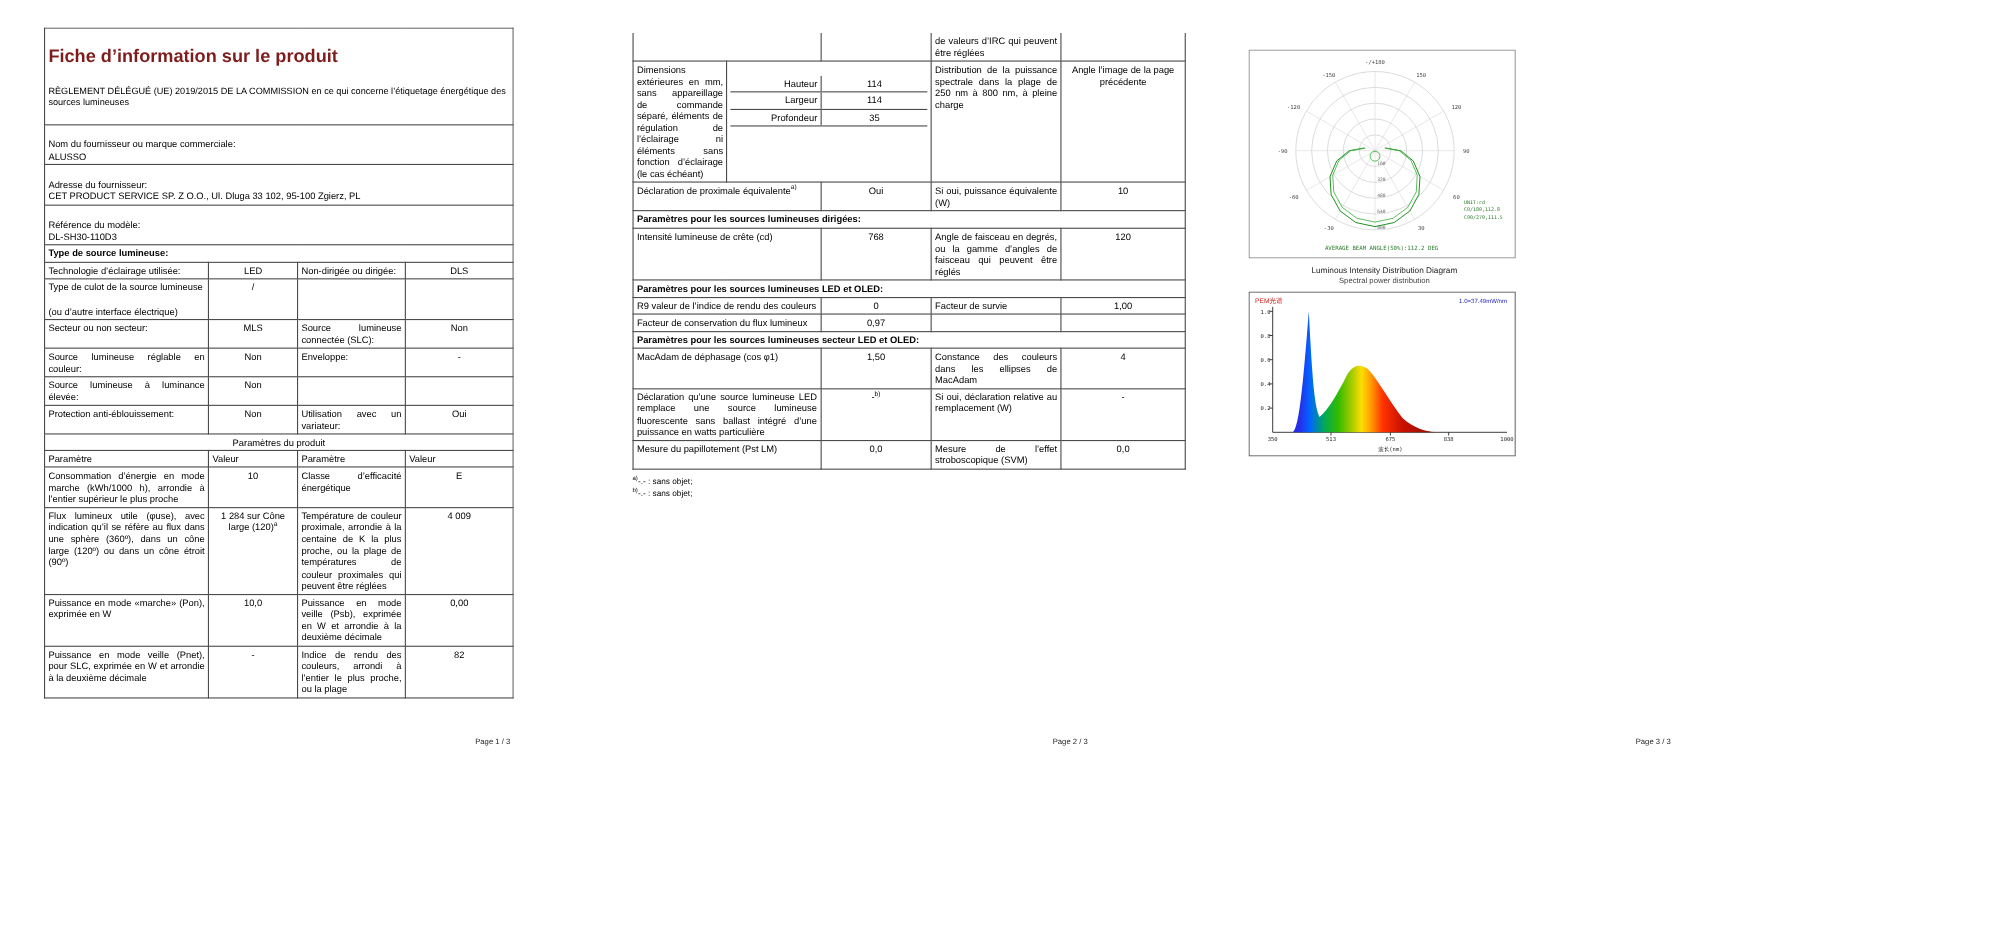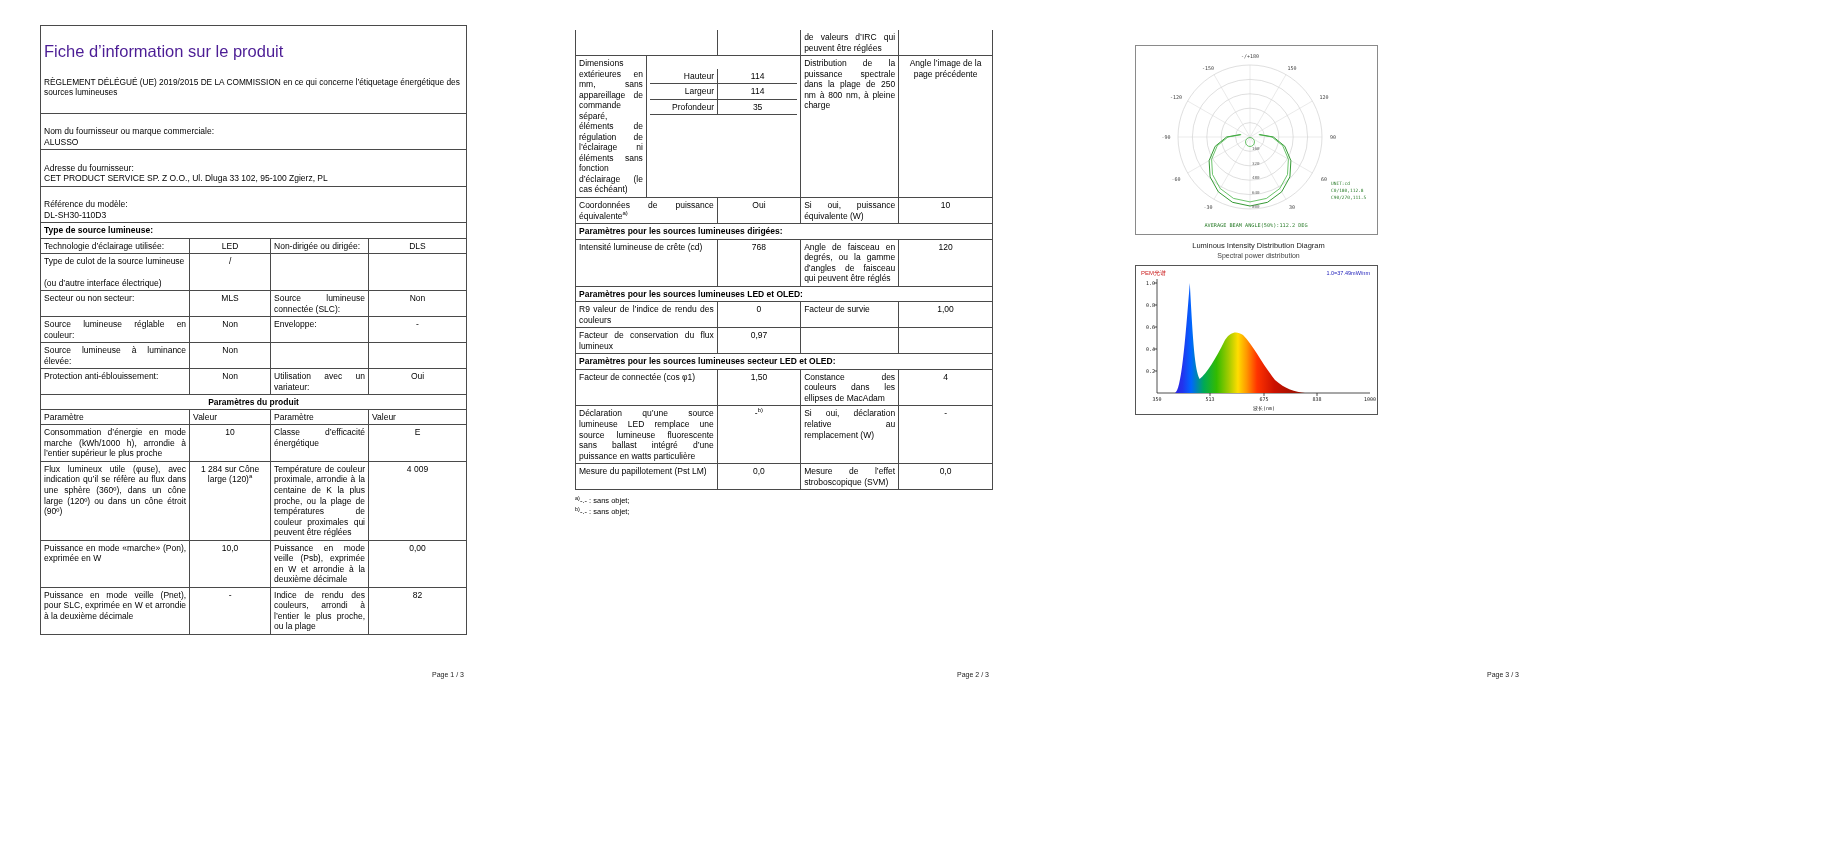--- a/index.html
+++ b/index.html
@@ -1,31 +1,31 @@
 <!DOCTYPE html>
 <html lang="fr"><head>
 <meta charset="utf-8">
 <style>
   html,body{margin:0;padding:0}
   .canvas{position:relative;width:1827px;height:842px;background:#ffffff;
           font-family:"Liberation Sans","DejaVu Sans",sans-serif;color:#000;overflow:hidden}
   .page{position:absolute;background:#fff}
   #p1{left:40px;top:25px;width:427px;height:638px;overflow:hidden}
-  #p2{left:575px;top:30px;width:418px}
+  #p2{left:575px;top:30px;width:503px}
   #p3{left:1135px;top:45px;width:247px}
 
   table.ft{border-collapse:collapse;width:100%;font-size:8.5px;table-layout:fixed}
   table.ft td{border:1px solid #4a4a4a;padding:2px 3px;vertical-align:top;
               line-height:1.24;white-space:pre-line;text-align:justify}
   table.ft td.val{text-align:center;white-space:pre-line}
-  table.ft td.secc{font-weight:bold;text-align:center;padding:1.5px}
+  table.ft td.secc{font-weight:normal;text-align:center;padding:1.5px}
   table.ft td.sec{font-weight:bold;text-align:left}
   table.ft td.notop{border-top:none}
   .b{font-weight:normal}
-  .doc-title{color:#4c1d95;font-weight:normal;font-size:16.5px;padding:2px 0 5px;text-align:left}
+  .doc-title{color:#7f1d1d;font-weight:bold;font-size:16.5px;padding:2px 0 5px;text-align:left}
   .reg{font-size:8.3px;padding-bottom:3px;text-align:left}
   td.infocell{text-align:left}
   sup{font-size:6px;line-height:0}
 
   td.nopad{padding:0}
   table.inner{border-collapse:collapse;width:100%;font-size:8.5px;table-layout:fixed}
   table.inner td{border:none;border-bottom:1px solid #4a4a4a;padding:2px 3px;text-align:right;white-space:normal}
   table.inner td.iv{text-align:center;border-left:1px solid #4a4a4a}
 
   .fns{font-size:7.5px;margin-top:5px;line-height:1.5;text-align:left}
@@ -194,21 +194,21 @@
               <td>Profondeur</td>
               <td class="iv">35</td>
             </tr>
           </tbody></table>
         </td>
         <td>Distribution de la puissance spectrale dans la plage de 250 nm à 800 nm, à pleine charge</td>
         <td class="val">Angle l’image de la page précédente</td>
       </tr>
 
       <tr>
-        <td colspan="2"><span>Coordonnées de puissance équivalente</span><sup>a)</sup></td>
+        <td colspan="2"><span>Déclaration de proximale équivalente</span><sup>a)</sup></td>
         <td class="val">Oui</td>
         <td>Si oui, puissance équivalente (W)</td>
         <td class="val">10</td>
       </tr>
 
 
       <tr>
         <td colspan="5" class="sec">Paramètres pour les sources lumineuses dirigées:</td>
       </tr>
 
@@ -235,21 +235,21 @@
         <td class="val">0,97</td>
         <td></td>
         <td class="val"></td>
       </tr>
 
       <tr>
         <td colspan="5" class="sec">Paramètres pour les sources lumineuses secteur LED et OLED:</td>
       </tr>
 
       <tr>
-        <td colspan="2">Facteur de connectée (cos φ1)</td>
+        <td colspan="2">MacAdam de déphasage (cos φ1)</td>
         <td class="val">1,50</td>
         <td>Constance des couleurs dans les ellipses de MacAdam</td>
         <td class="val">4</td>
       </tr>
 
       <tr>
         <td colspan="2">Déclaration qu’une source lumineuse LED remplace une source lumineuse fluorescente sans ballast intégré d’une puissance en watts particulière</td>
         <td class="val"><span>-</span><sup>b)</sup></td>
         <td>Si oui, déclaration relative au remplacement (W)</td>
         <td class="val">-</td>

